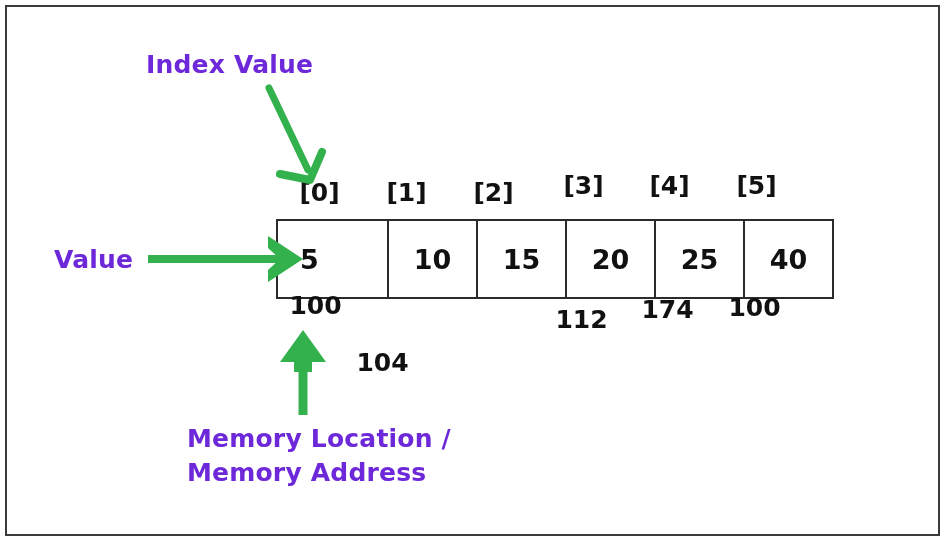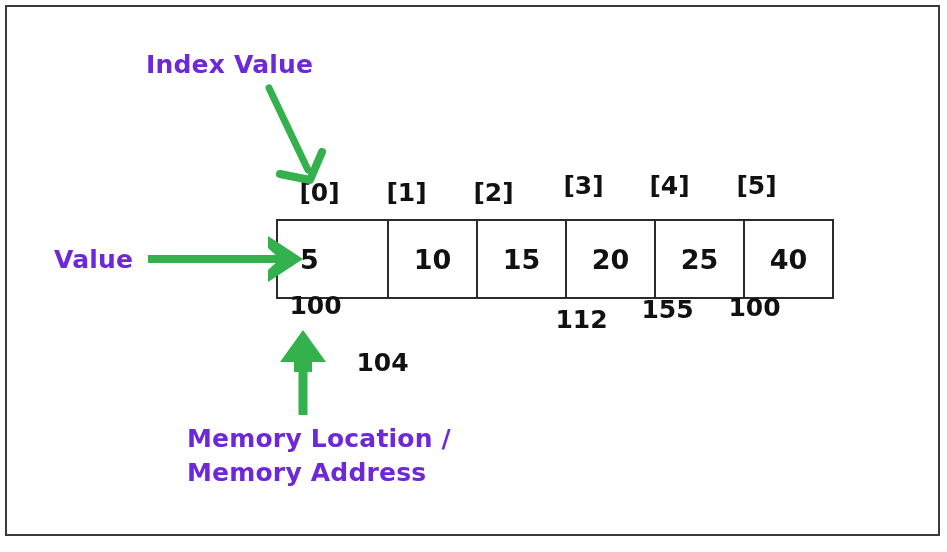--- a/index.html
+++ b/index.html
@@ -139,21 +139,21 @@
         <td>20</td>
         <td>25</td>
         <td>40</td>
       </tr>
     </tbody>
   </table>
 
   <div class="address-label" style="left:272px; top:291px;">100</div>
   <div class="address-label" style="left:339px; top:300px;margin-top:48px;">104</div>
   <div class="address-label" style="left:538px; top:305px;">112</div>
-  <div class="address-label" style="left:624px; top:295px;">155</div>
+  <div class="address-label" style="left:624px; top:295px;">174</div>
   <div class="address-label" style="left:711px; top:293px;">100</div>
 
   <svg id="arrow-layer" viewBox="0 0 947 552" xmlns="http://www.w3.org/2000/svg">
 
     <g>
       <line x1="269" y1="88" x2="308" y2="170" stroke="#33B14C" stroke-width="7" stroke-linecap="round"></line>
       <path d="M 280 174 L 310 180 L 322 152" fill="none" stroke="#33B14C" stroke-width="8" stroke-linecap="round" stroke-linejoin="round"></path>
     </g>
 
     <g>

